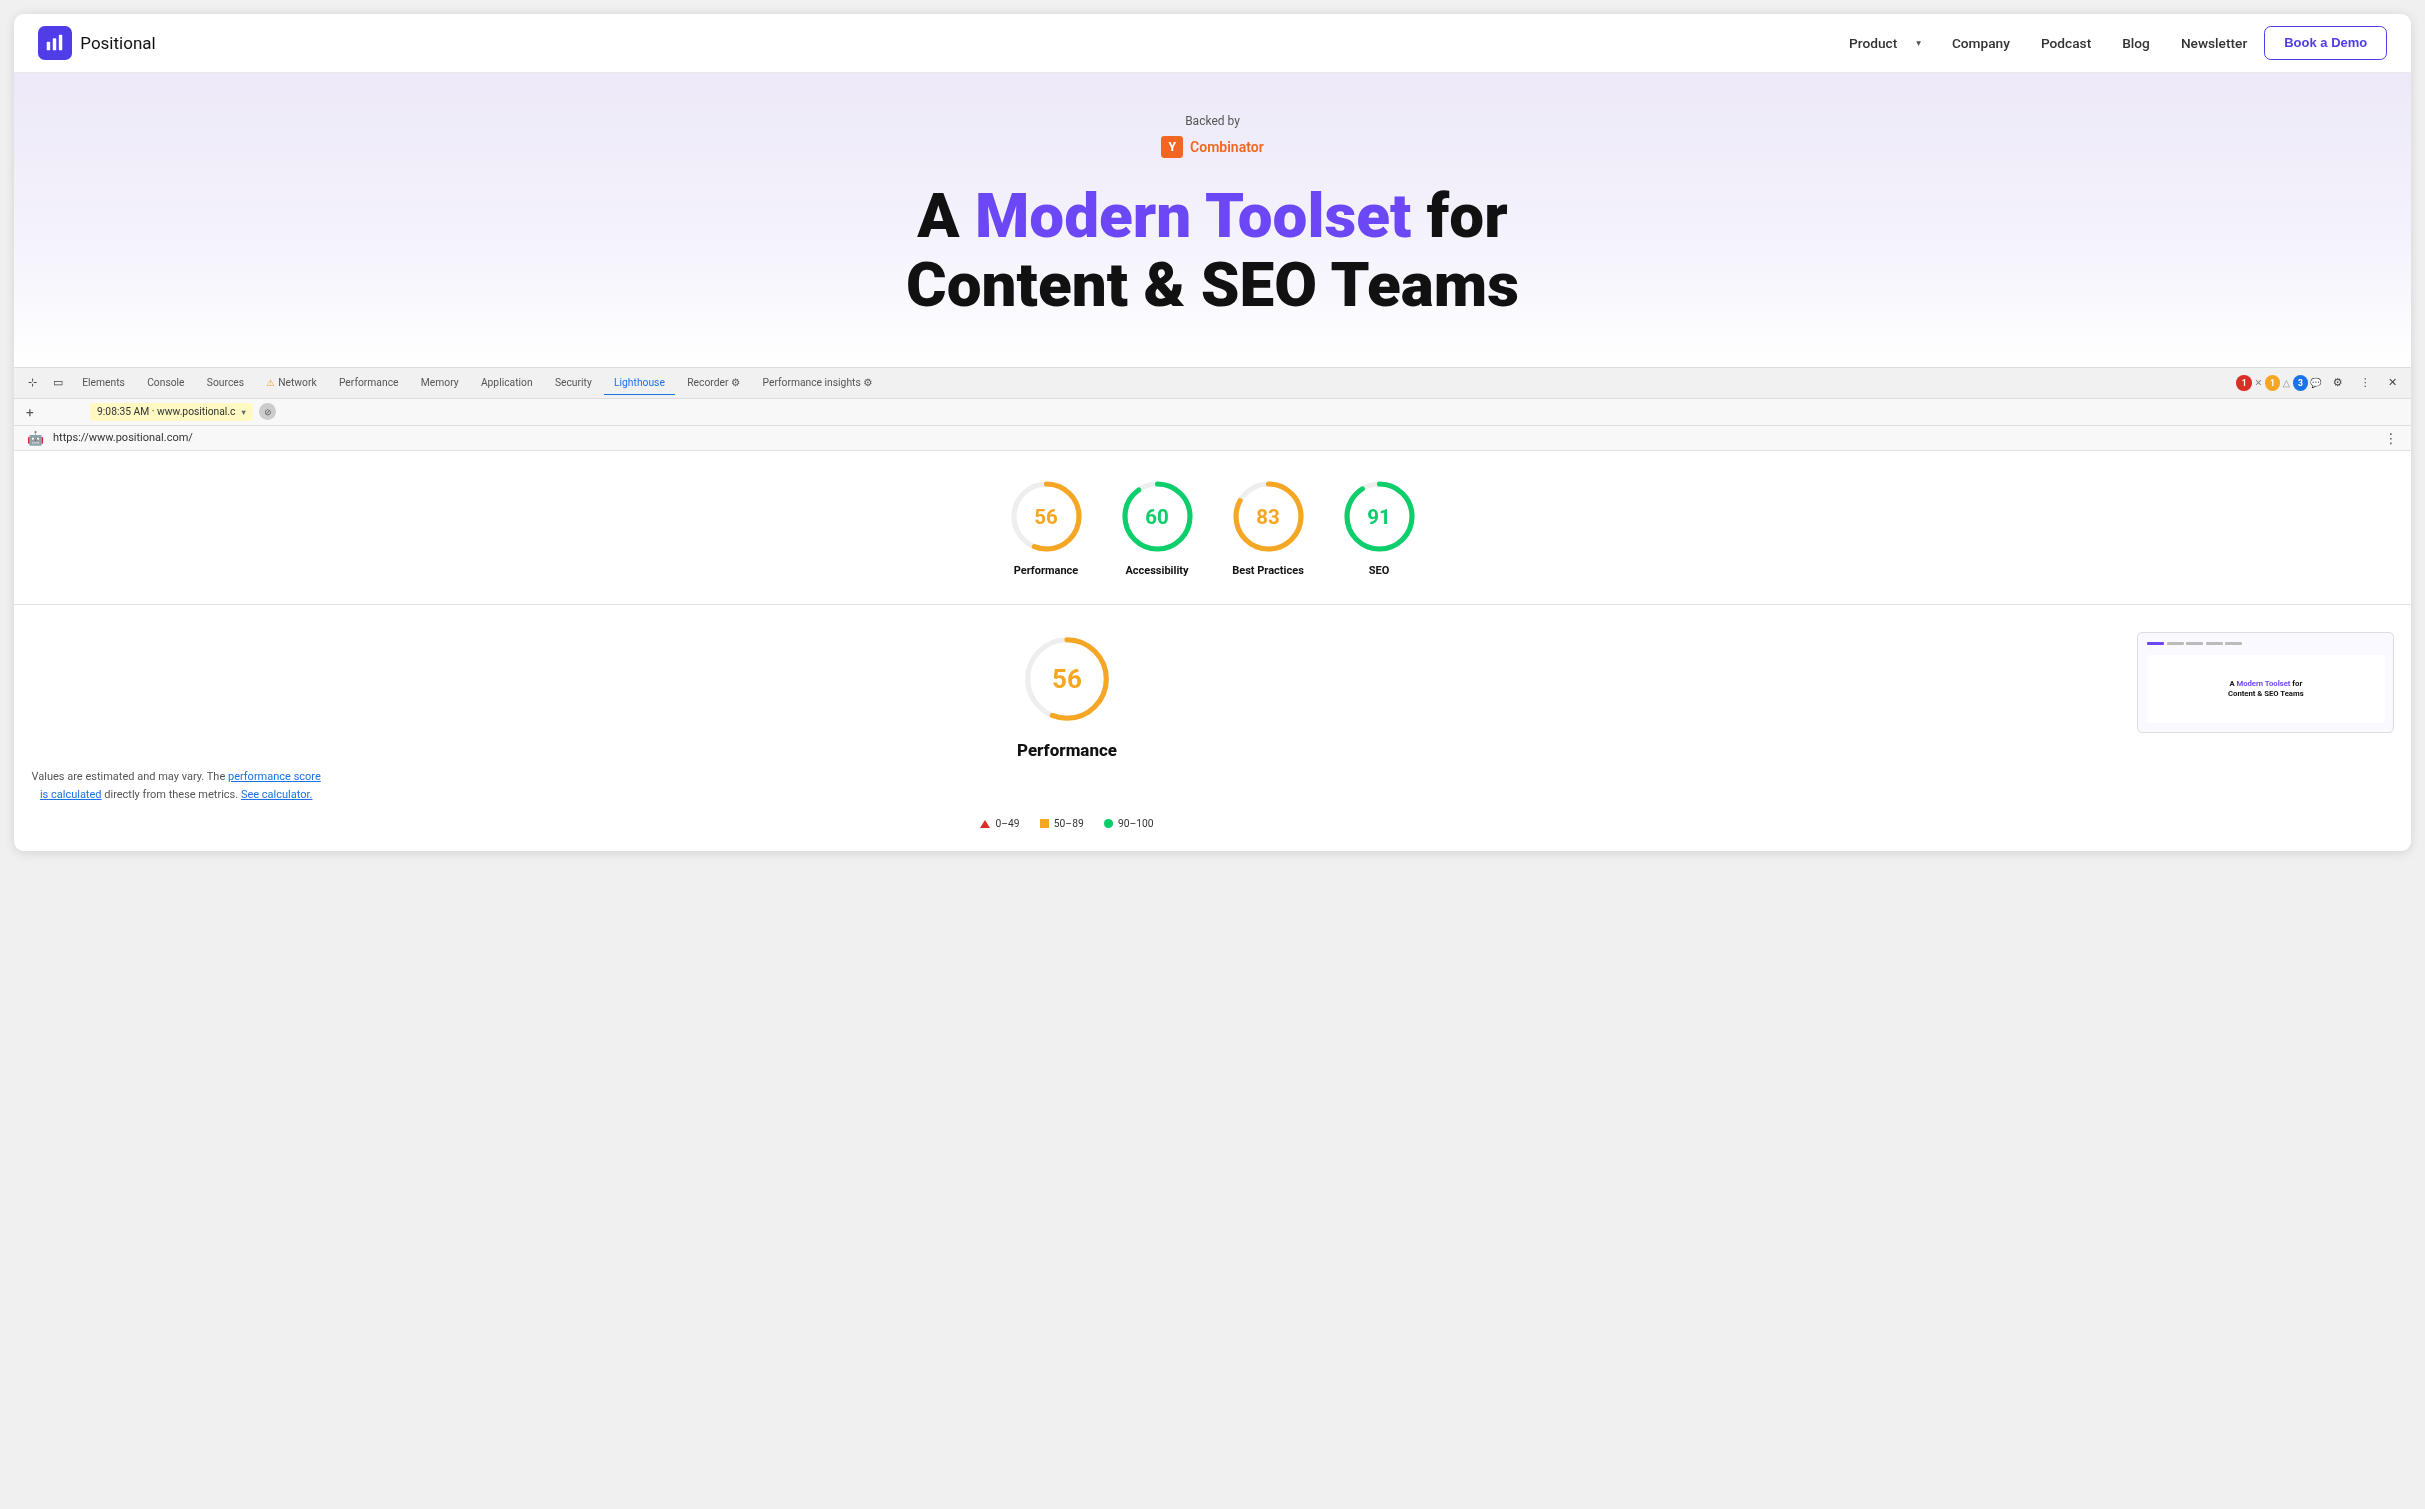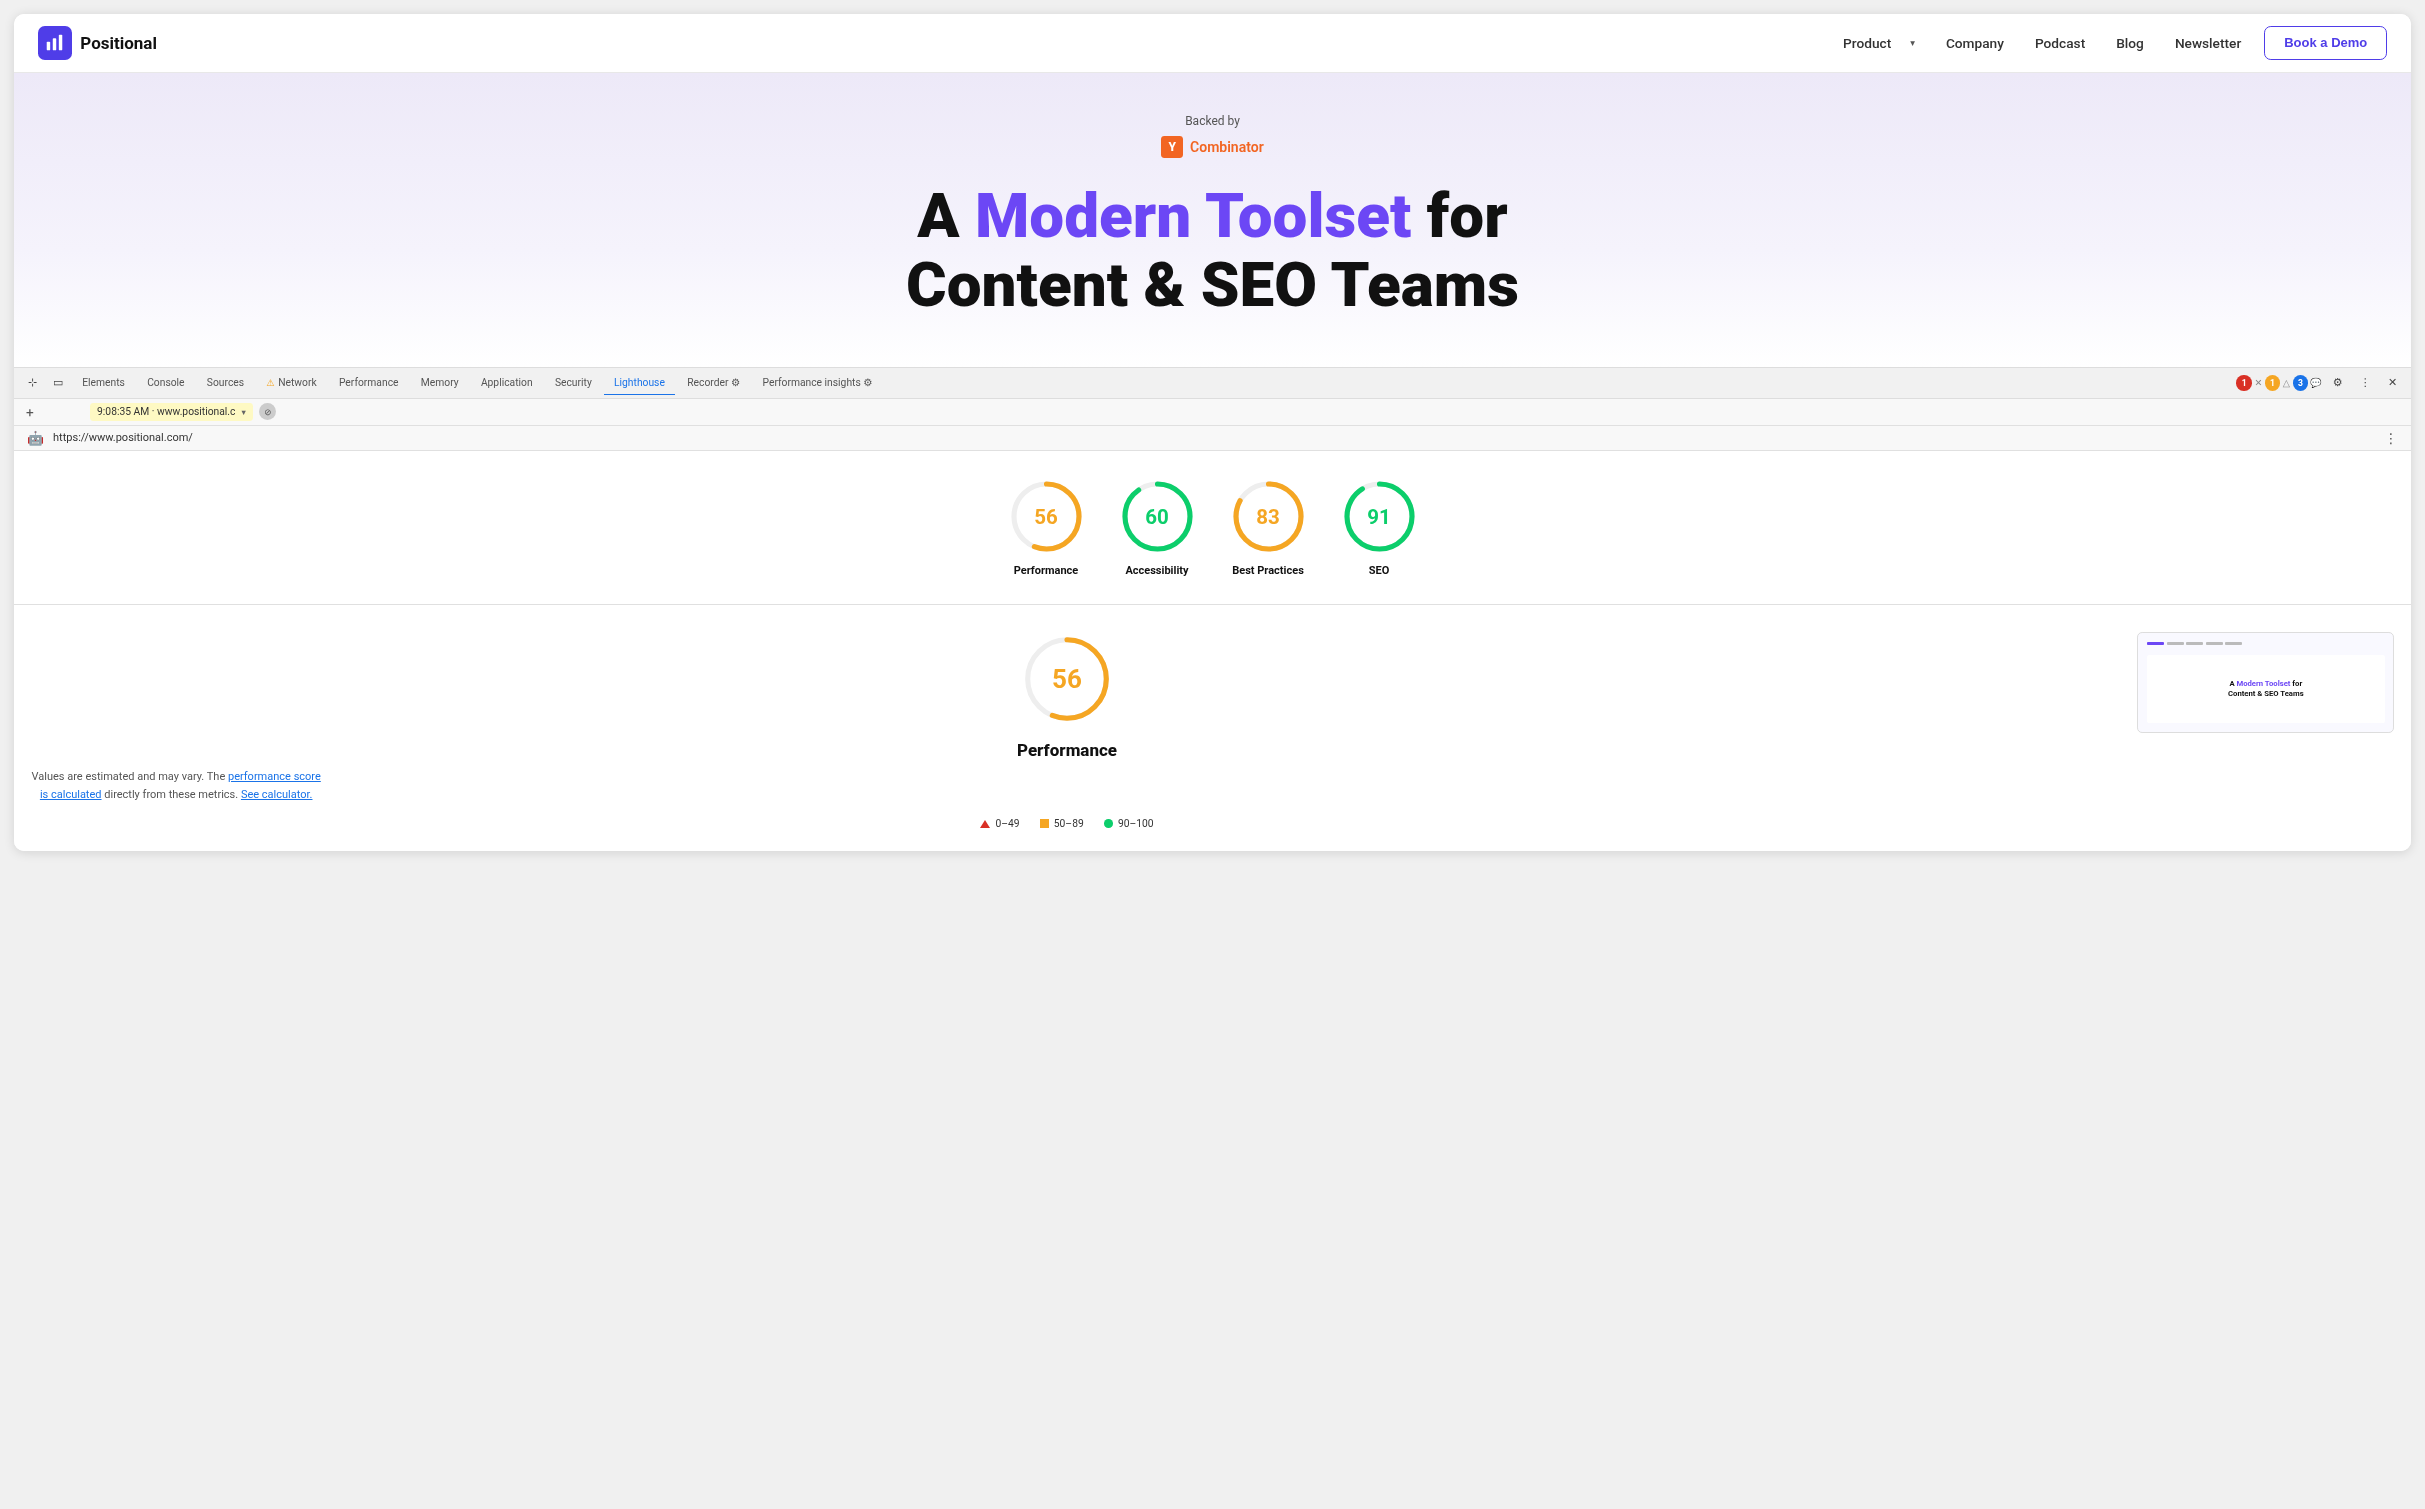--- a/index.html
+++ b/index.html
@@ -38,21 +38,21 @@
       background: #4f3de8;
       border-radius: 6.8px;
       display: flex;
       align-items: center;
       justify-content: center;
       color: #fff;
       font-size: 15.4px;
     }
     .logo-text {
       font-size: 17px;
-      font-weight: 700;
+      font-weight: 400;
       color: #111;
     }
     .navbar-links {
       display: flex;
       align-items: center;
       gap: 31px;
       margin-left: auto;
       list-style: none;
     }
     .navbar-links a {
@@ -65,21 +65,21 @@
       display: flex;
       align-items: center;
       gap: 19px;
       padding-left: 32px;
     }
     .chevron-down {
       font-size: 9.4px;
       color: #555;
     }
     .book-demo-btn {
-      margin-left: 23px;
+      margin-left: 17px;
       padding: 8.6px 19px;
       border: 1.7px solid #4f3de8;
       border-radius: 6.8px;
       color: #4f3de8;
       font-size: 13px;
       font-weight: 600;
       background: transparent;
       cursor: pointer;
     }
 

